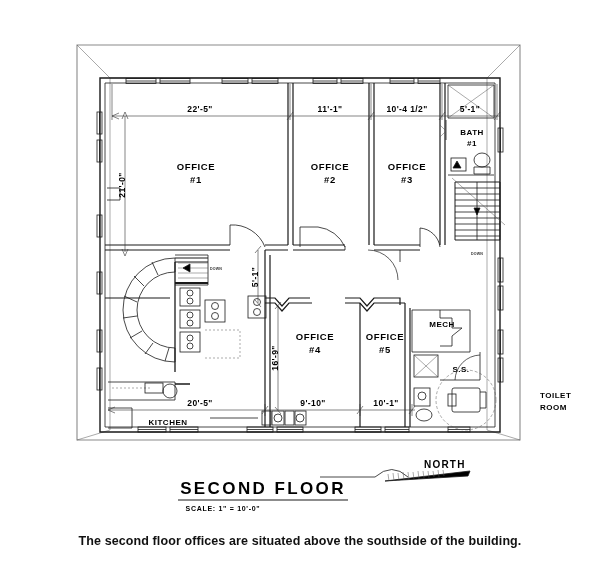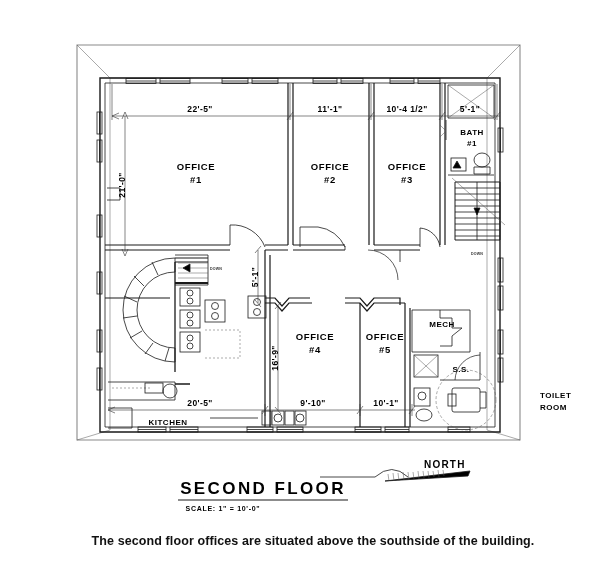--- a/index.html
+++ b/index.html
@@ -11,21 +11,21 @@
   .dim{stroke:#333;stroke-width:.6;fill:none;}
   .gray{stroke:#8a8a8a;stroke-width:1.1;fill:none;}
   .lt{fill:#000;font-family:"Liberation Sans",sans-serif;}
   .rm{font-size:9.5px;letter-spacing:.6px;font-weight:700;text-anchor:middle;}
   .rms{font-size:8px;letter-spacing:.5px;font-weight:700;text-anchor:middle;}
   .dt{font-size:8.5px;letter-spacing:.4px;font-weight:700;text-anchor:middle;}
   .tiny{font-size:3.6px;letter-spacing:.2px;font-weight:700;text-anchor:middle;fill:#333;}
   .title{font-size:17px;letter-spacing:2.4px;font-weight:700;text-anchor:middle;}
   .scale{font-size:7px;letter-spacing:.7px;font-weight:700;text-anchor:middle;}
   .north{font-size:10px;letter-spacing:1.2px;font-weight:700;text-anchor:start;}
-  .cap{position:absolute;left:16px;top:534px;width:548px;text-align:center;
+  .cap{position:absolute;left:3px;top:534px;width:548px;text-align:center;
        font-size:12.5px;font-weight:700;color:#111;letter-spacing:.1px;padding-left:23px;}
 </style>
 </head>
 <body>
 
 <div id="stage">
 
 <svg width="604" height="534" viewBox="0 0 604 534">
 
   <g>

